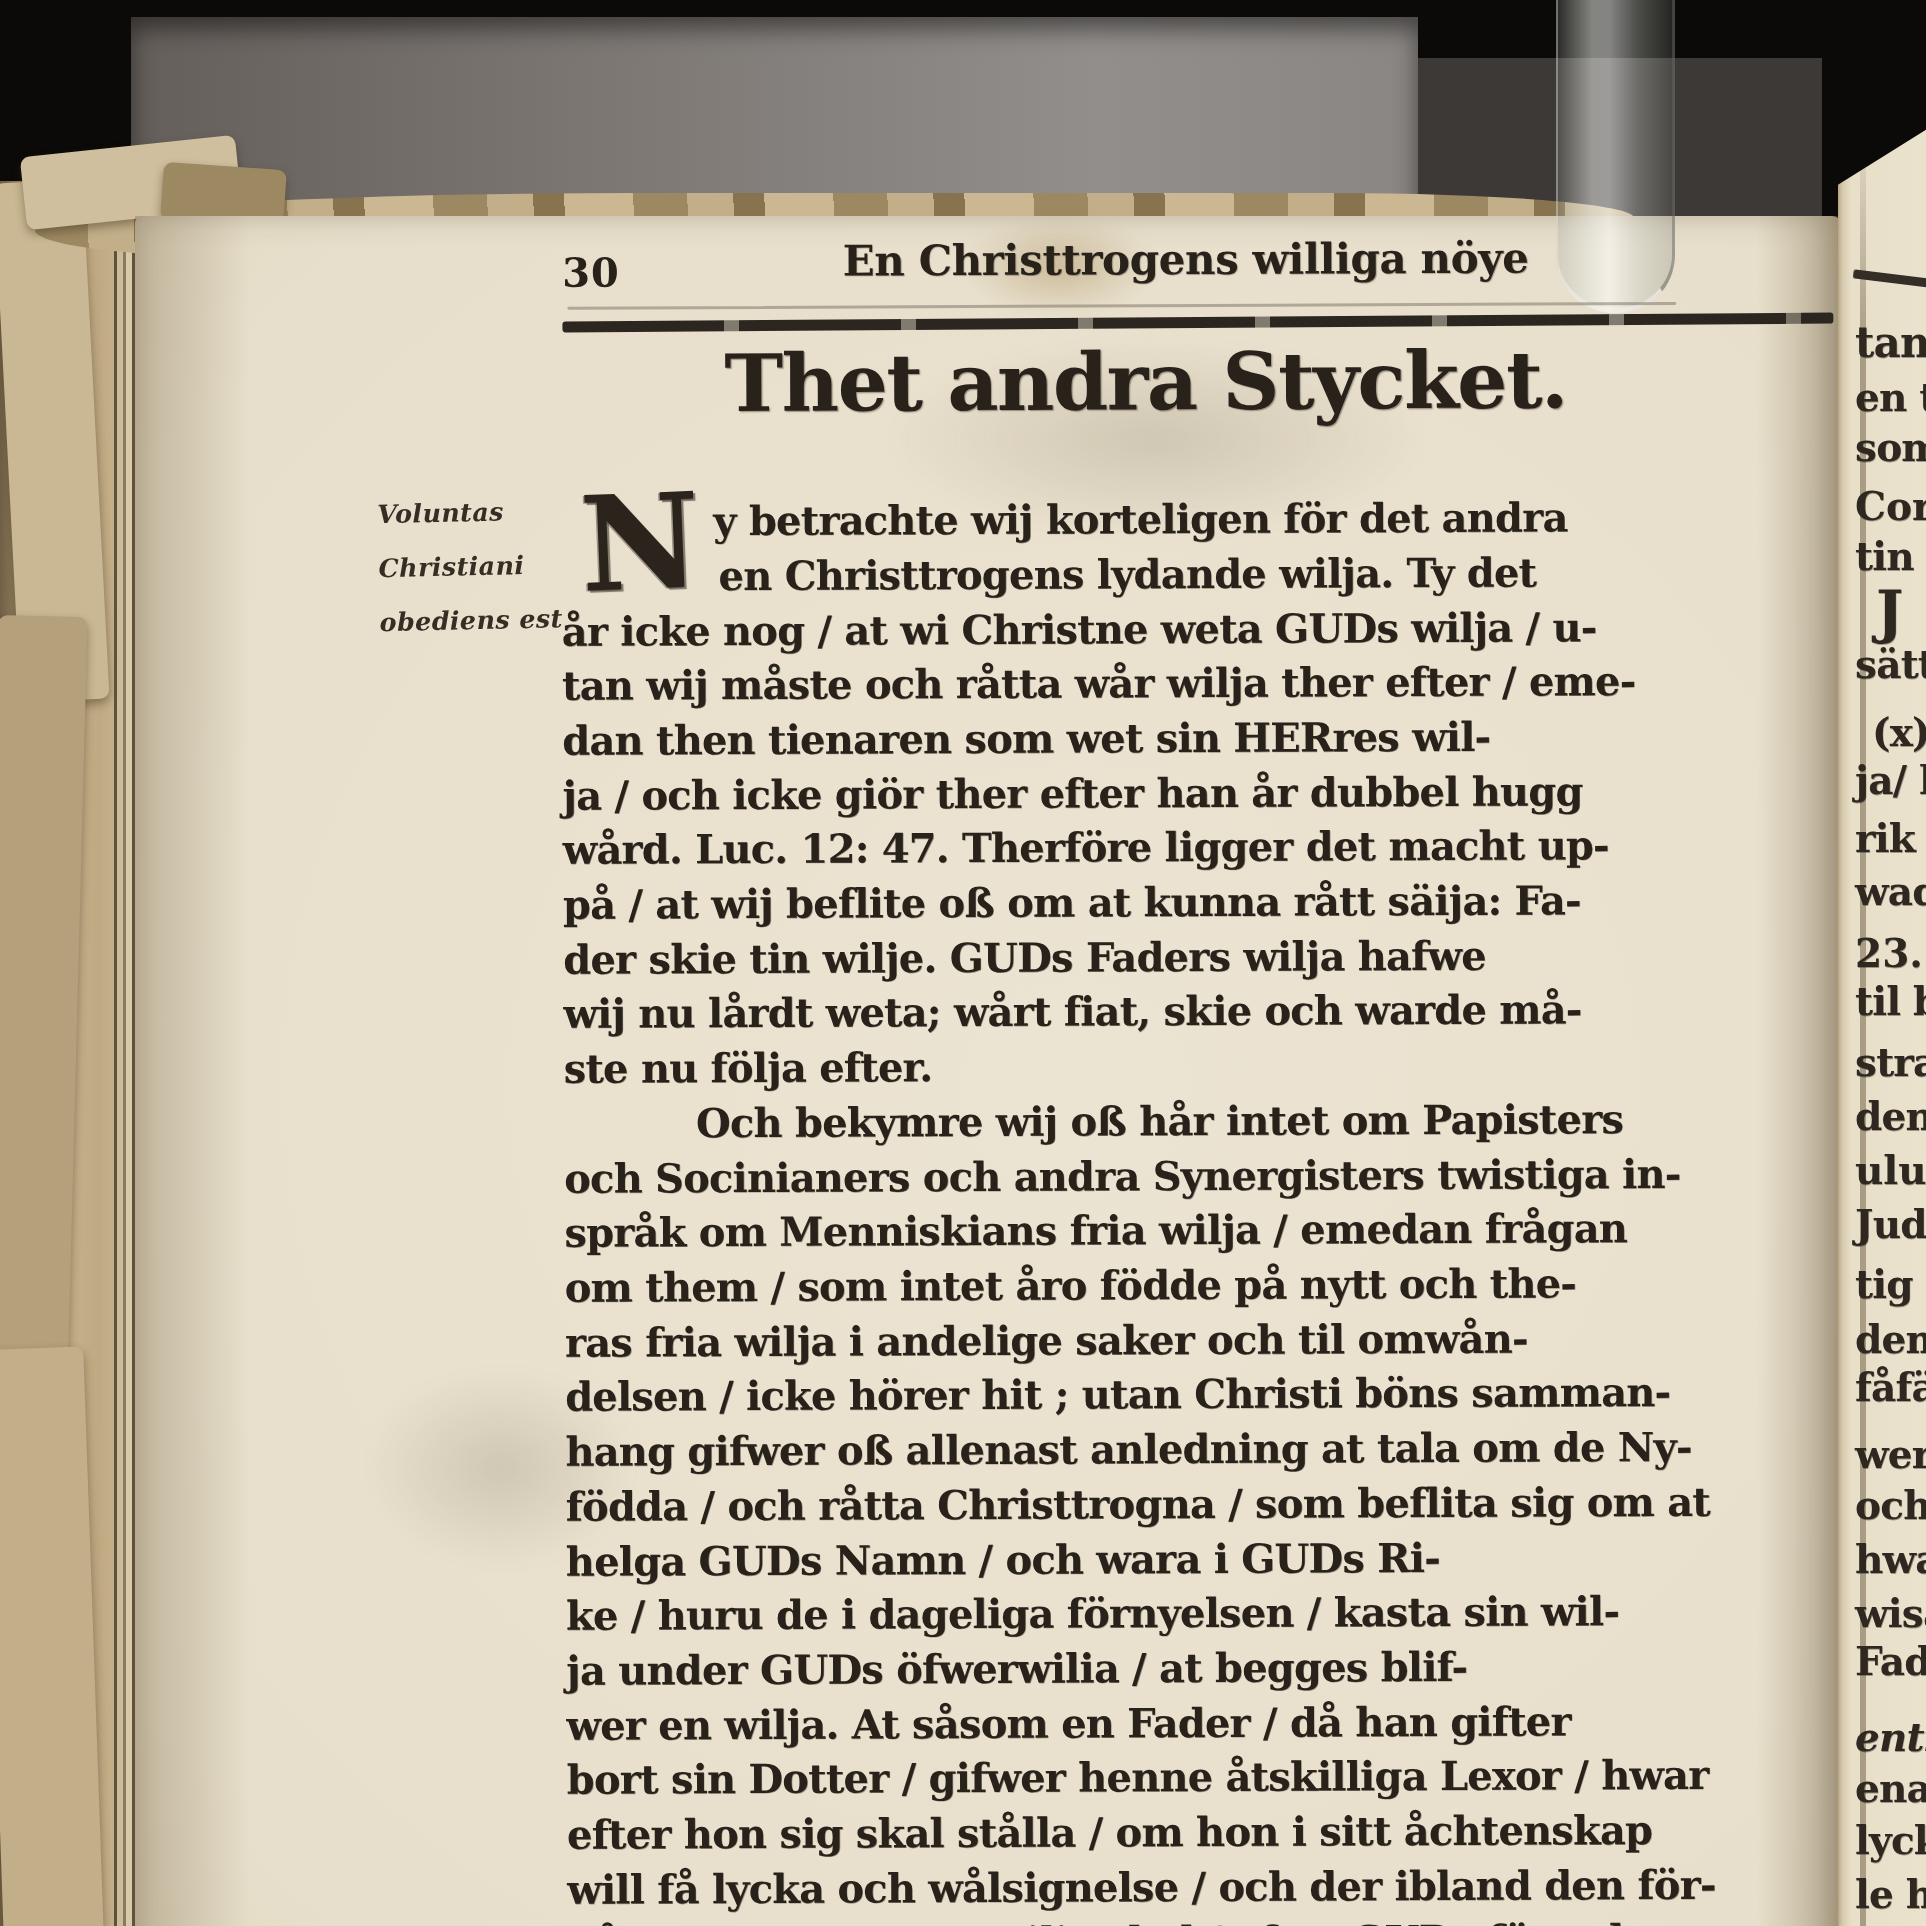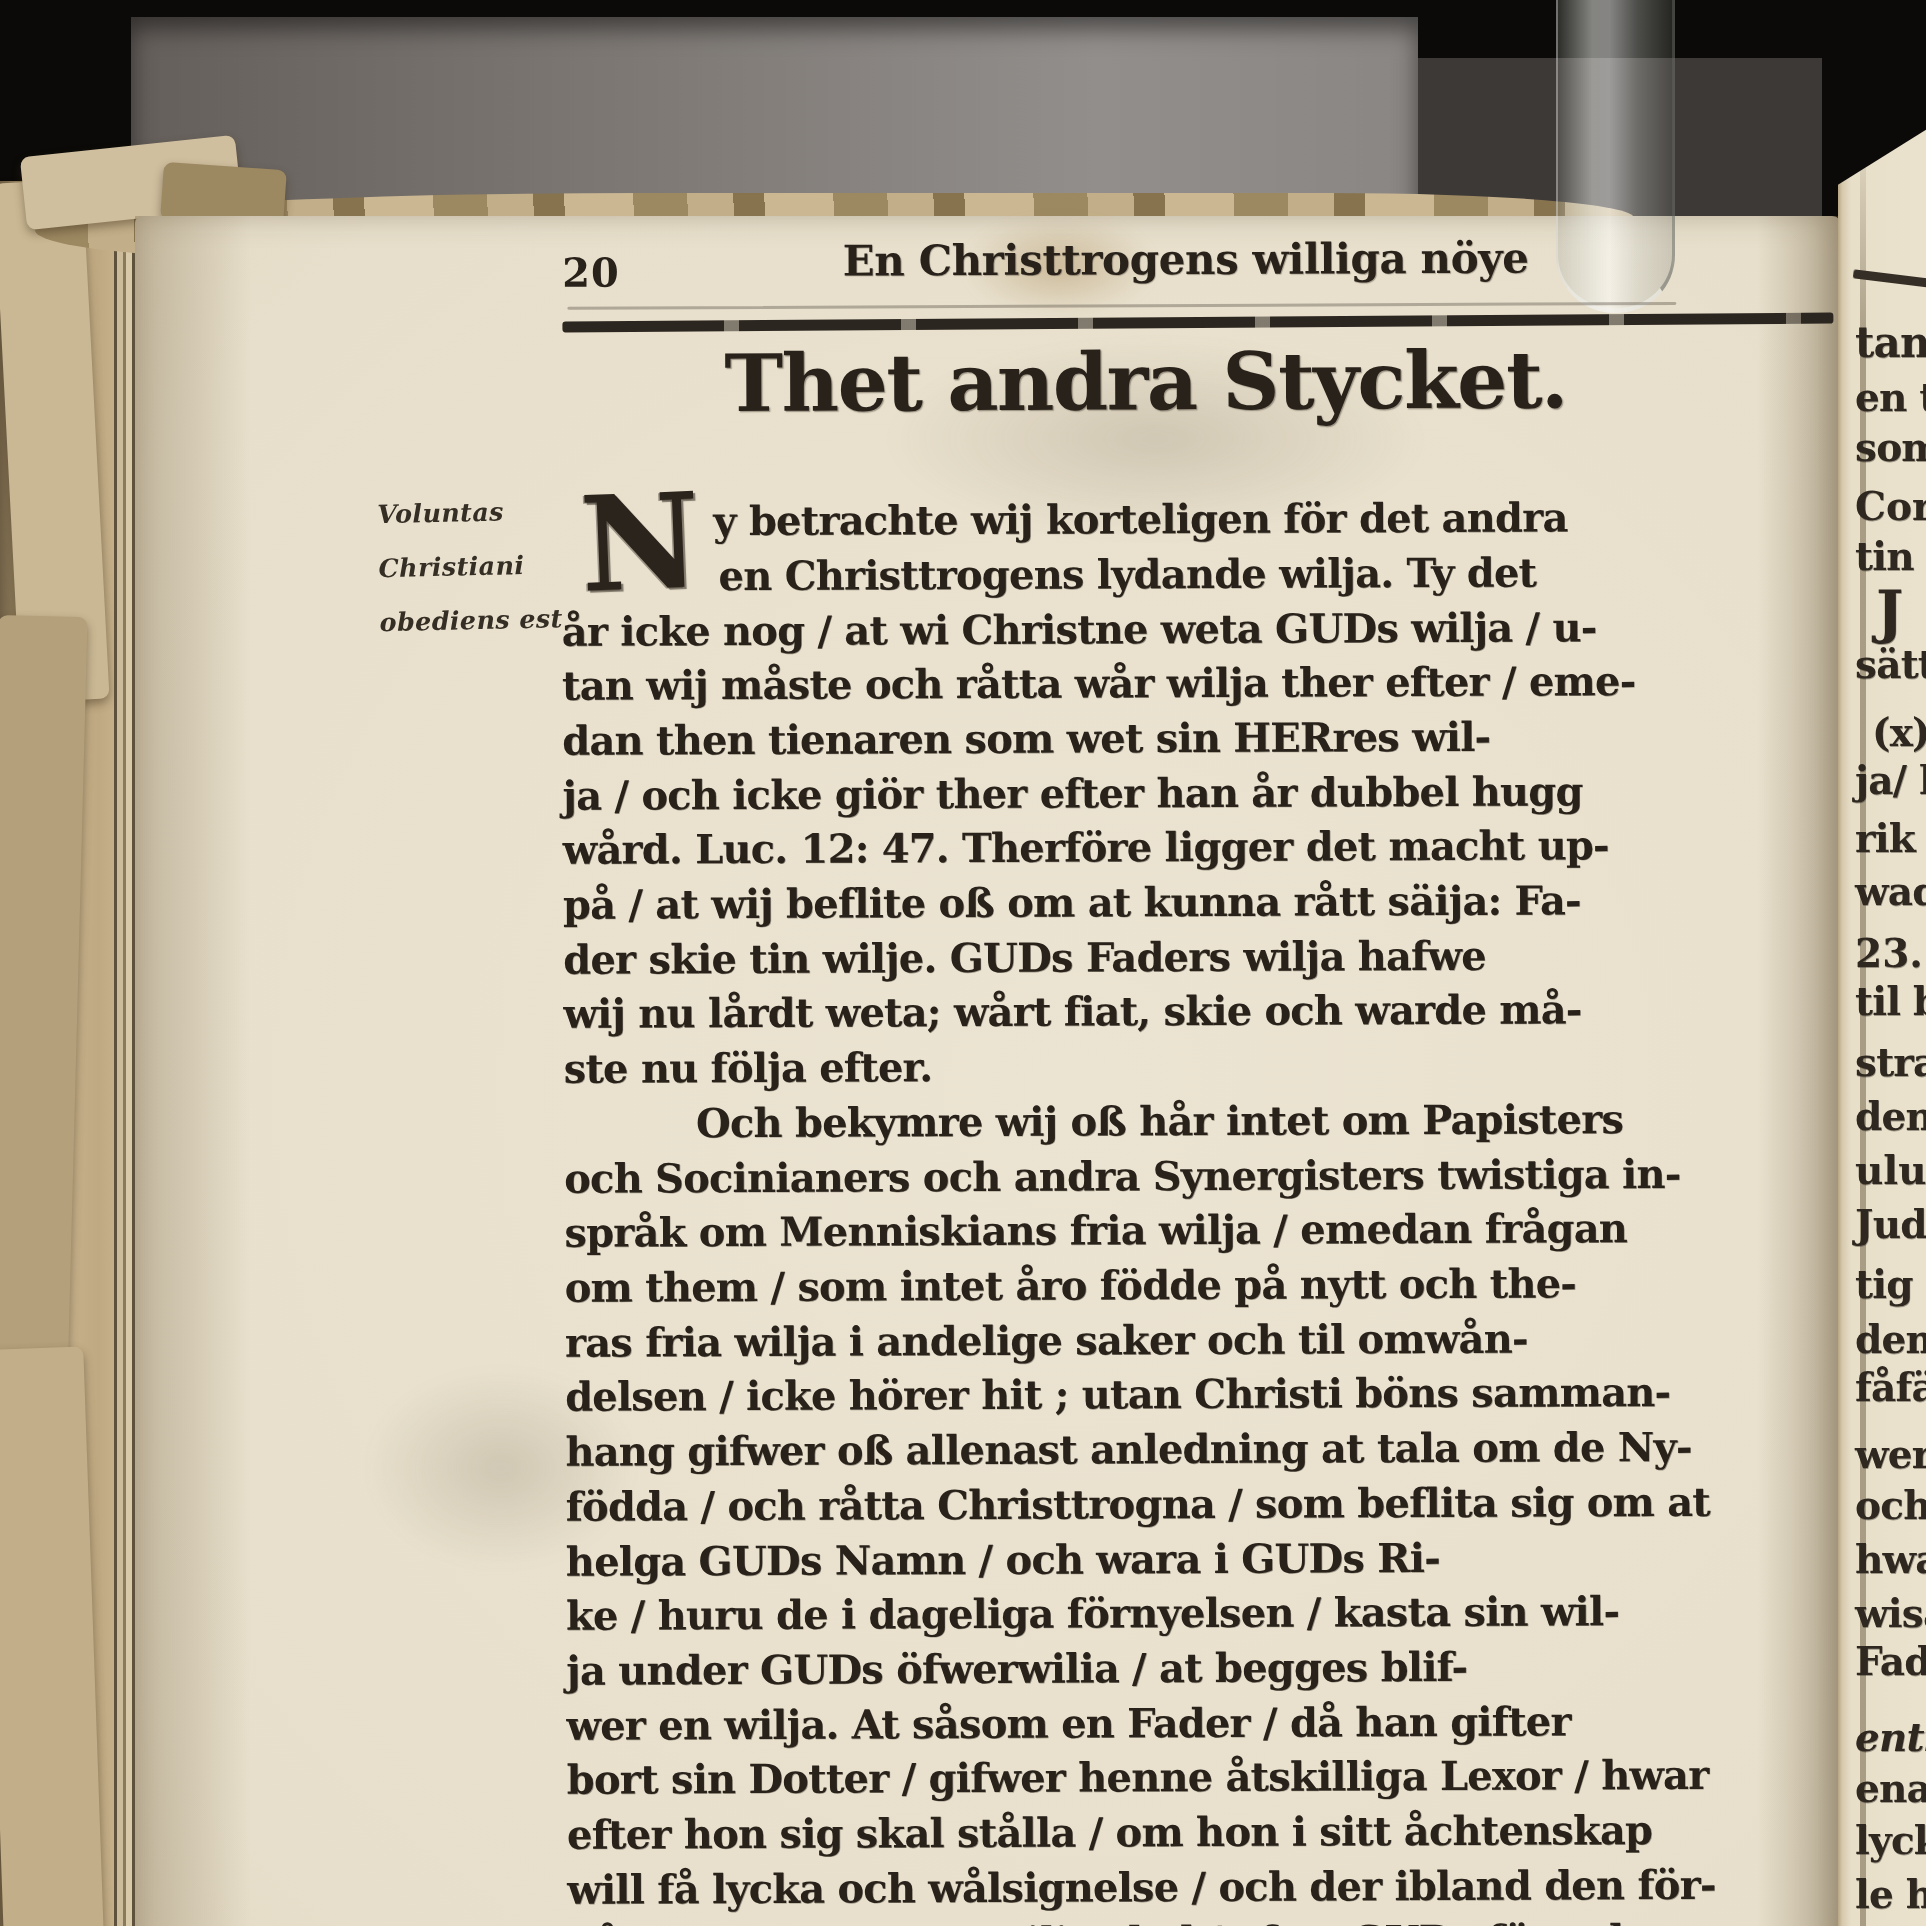--- a/index.html
+++ b/index.html
@@ -129,21 +129,21 @@
     </div>
 
   <div class="abs rod" style="left:1556px;top:0;width:114px;height:308px;"></div>
 
   <div class="abs smudge" style="left:886px;top:339px;width:539px;height:200px;"></div>
   <div class="abs smudge" style="left:366px;top:1368px;width:270px;height:200px;"></div>
   <div class="abs smudge" style="left:963px;top:216px;width:193px;height:100px;background:radial-gradient(closest-side,rgba(150,115,60,.35),rgba(150,115,60,0));"></div>
 
   <div class="abs textblock" style="left:0;top:0;width:1947px;height:2513px;">
 
-    <div class="abs ink header-num" style="left:561px;top:247px;">20</div>
+    <div class="abs ink header-num" style="left:561px;top:247px;">30</div>
 
     <div class="abs ink header-title" style="left:751px;top:236px;width:867px;">En Christtrogens williga nöye</div>
 
     <div class="abs rule-thin" style="left:566px;top:305px;width:1109px;height:3.1px;"></div>
     <div class="abs rule-thick" style="left:561px;top:318px;width:1271px;height:10.8px;"></div>
 
     <div class="abs ink section-title" style="left:678px;top:336px;width:932px;">Thet andra Stycket.</div>
 
     <div class="abs margin-note" style="left:376px;top:483px;">
       <div>Voluntas</div>

